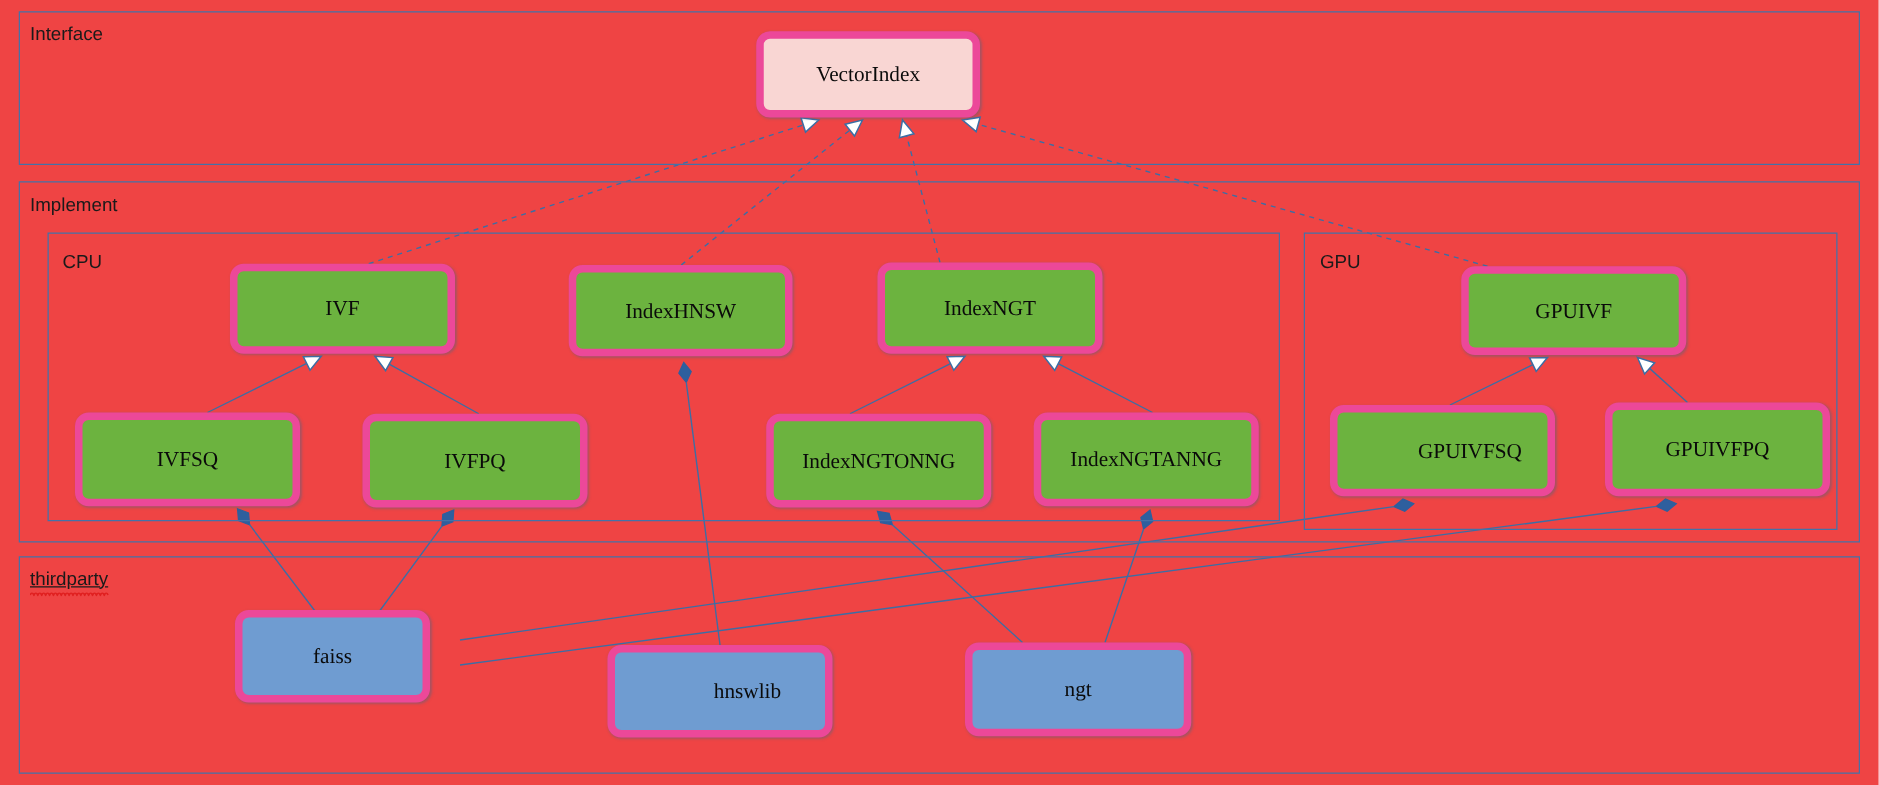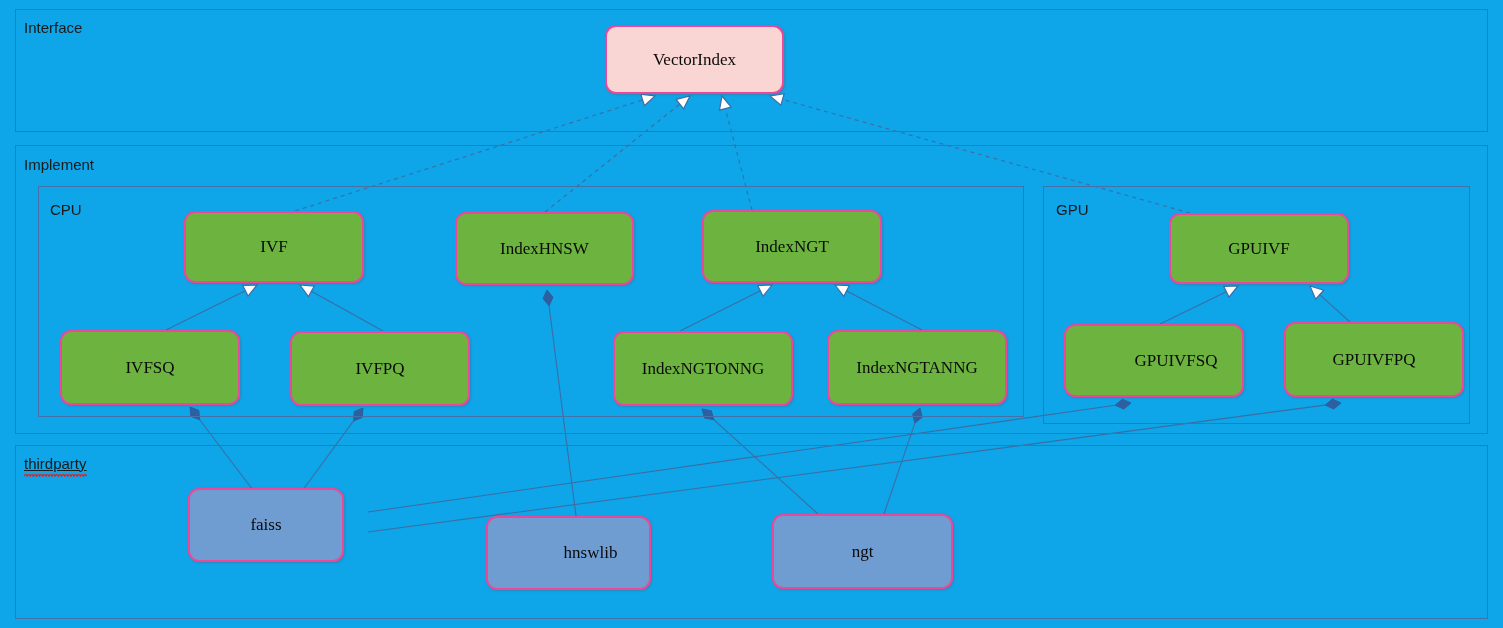--- a/index.html
+++ b/index.html
@@ -7,21 +7,21 @@
     padding: 0;
     background: #ffffff;
   }
   body {
     font-family: "Liberation Sans", sans-serif;
   }
   #stage {
     position: relative;
     width: 1503px;
     height: 628px;
-    background: #0ea5e9;
+    background: #ef4444;
     overflow: hidden;
   }
   #edges {
     position: absolute;
     left: 0;
     top: 0;
     width: 1503px;
     height: 628px;
     pointer-events: none;
   }
@@ -47,21 +47,21 @@
   .squiggle {
     position: absolute;
     left: 0;
     bottom: -6px;
     width: 100%;
     height: 5px;
   }
   .node {
     position: absolute;
     box-sizing: border-box;
-    border: 2px solid #ec4899;
+    border: 6px solid #ec4899;
     border-radius: 11px;
     display: flex;
     align-items: center;
     justify-content: center;
     font-family: "Liberation Serif", serif;
     font-size: 17px;
     color: #0a0a0a;
     text-align: center;
     z-index: 3;
     box-shadow: 1px 1px 2px rgba(80,100,130,0.45);
@@ -191,21 +191,21 @@
       </div>
       <div class="node impl" style="left: 1064px; top: 324px; width: 180px; height: 73px; padding-left: 44px;">
         <span class="lbl">GPUIVFSQ</span>
       </div>
       <div class="node impl" style="left: 1266px; top: 322px; width: 180px; height: 75px; margin-left: 18px;">
         <span class="lbl">GPUIVFPQ</span>
       </div>
       <div class="node third" style="left: 188px; top: 488px; width: 156px; height: 74px;">
         <span class="lbl">faiss</span>
       </div>
-      <div class="node third" style="left: 486px; top: 516px; width: 165px; height: 74px; padding-left: 44px;">
+      <div class="node third" style="left: 486px; top: 516px; width: 180px; height: 74px; padding-left: 44px;">
         <span class="lbl">hnswlib</span>
       </div>
       <div class="node third" style="left: 772px; top: 514px; width: 181px; height: 75px; text-align: center;">
         <span class="lbl">ngt</span>
       </div>
     </div>
 
 </div>
 
 </body></html>

